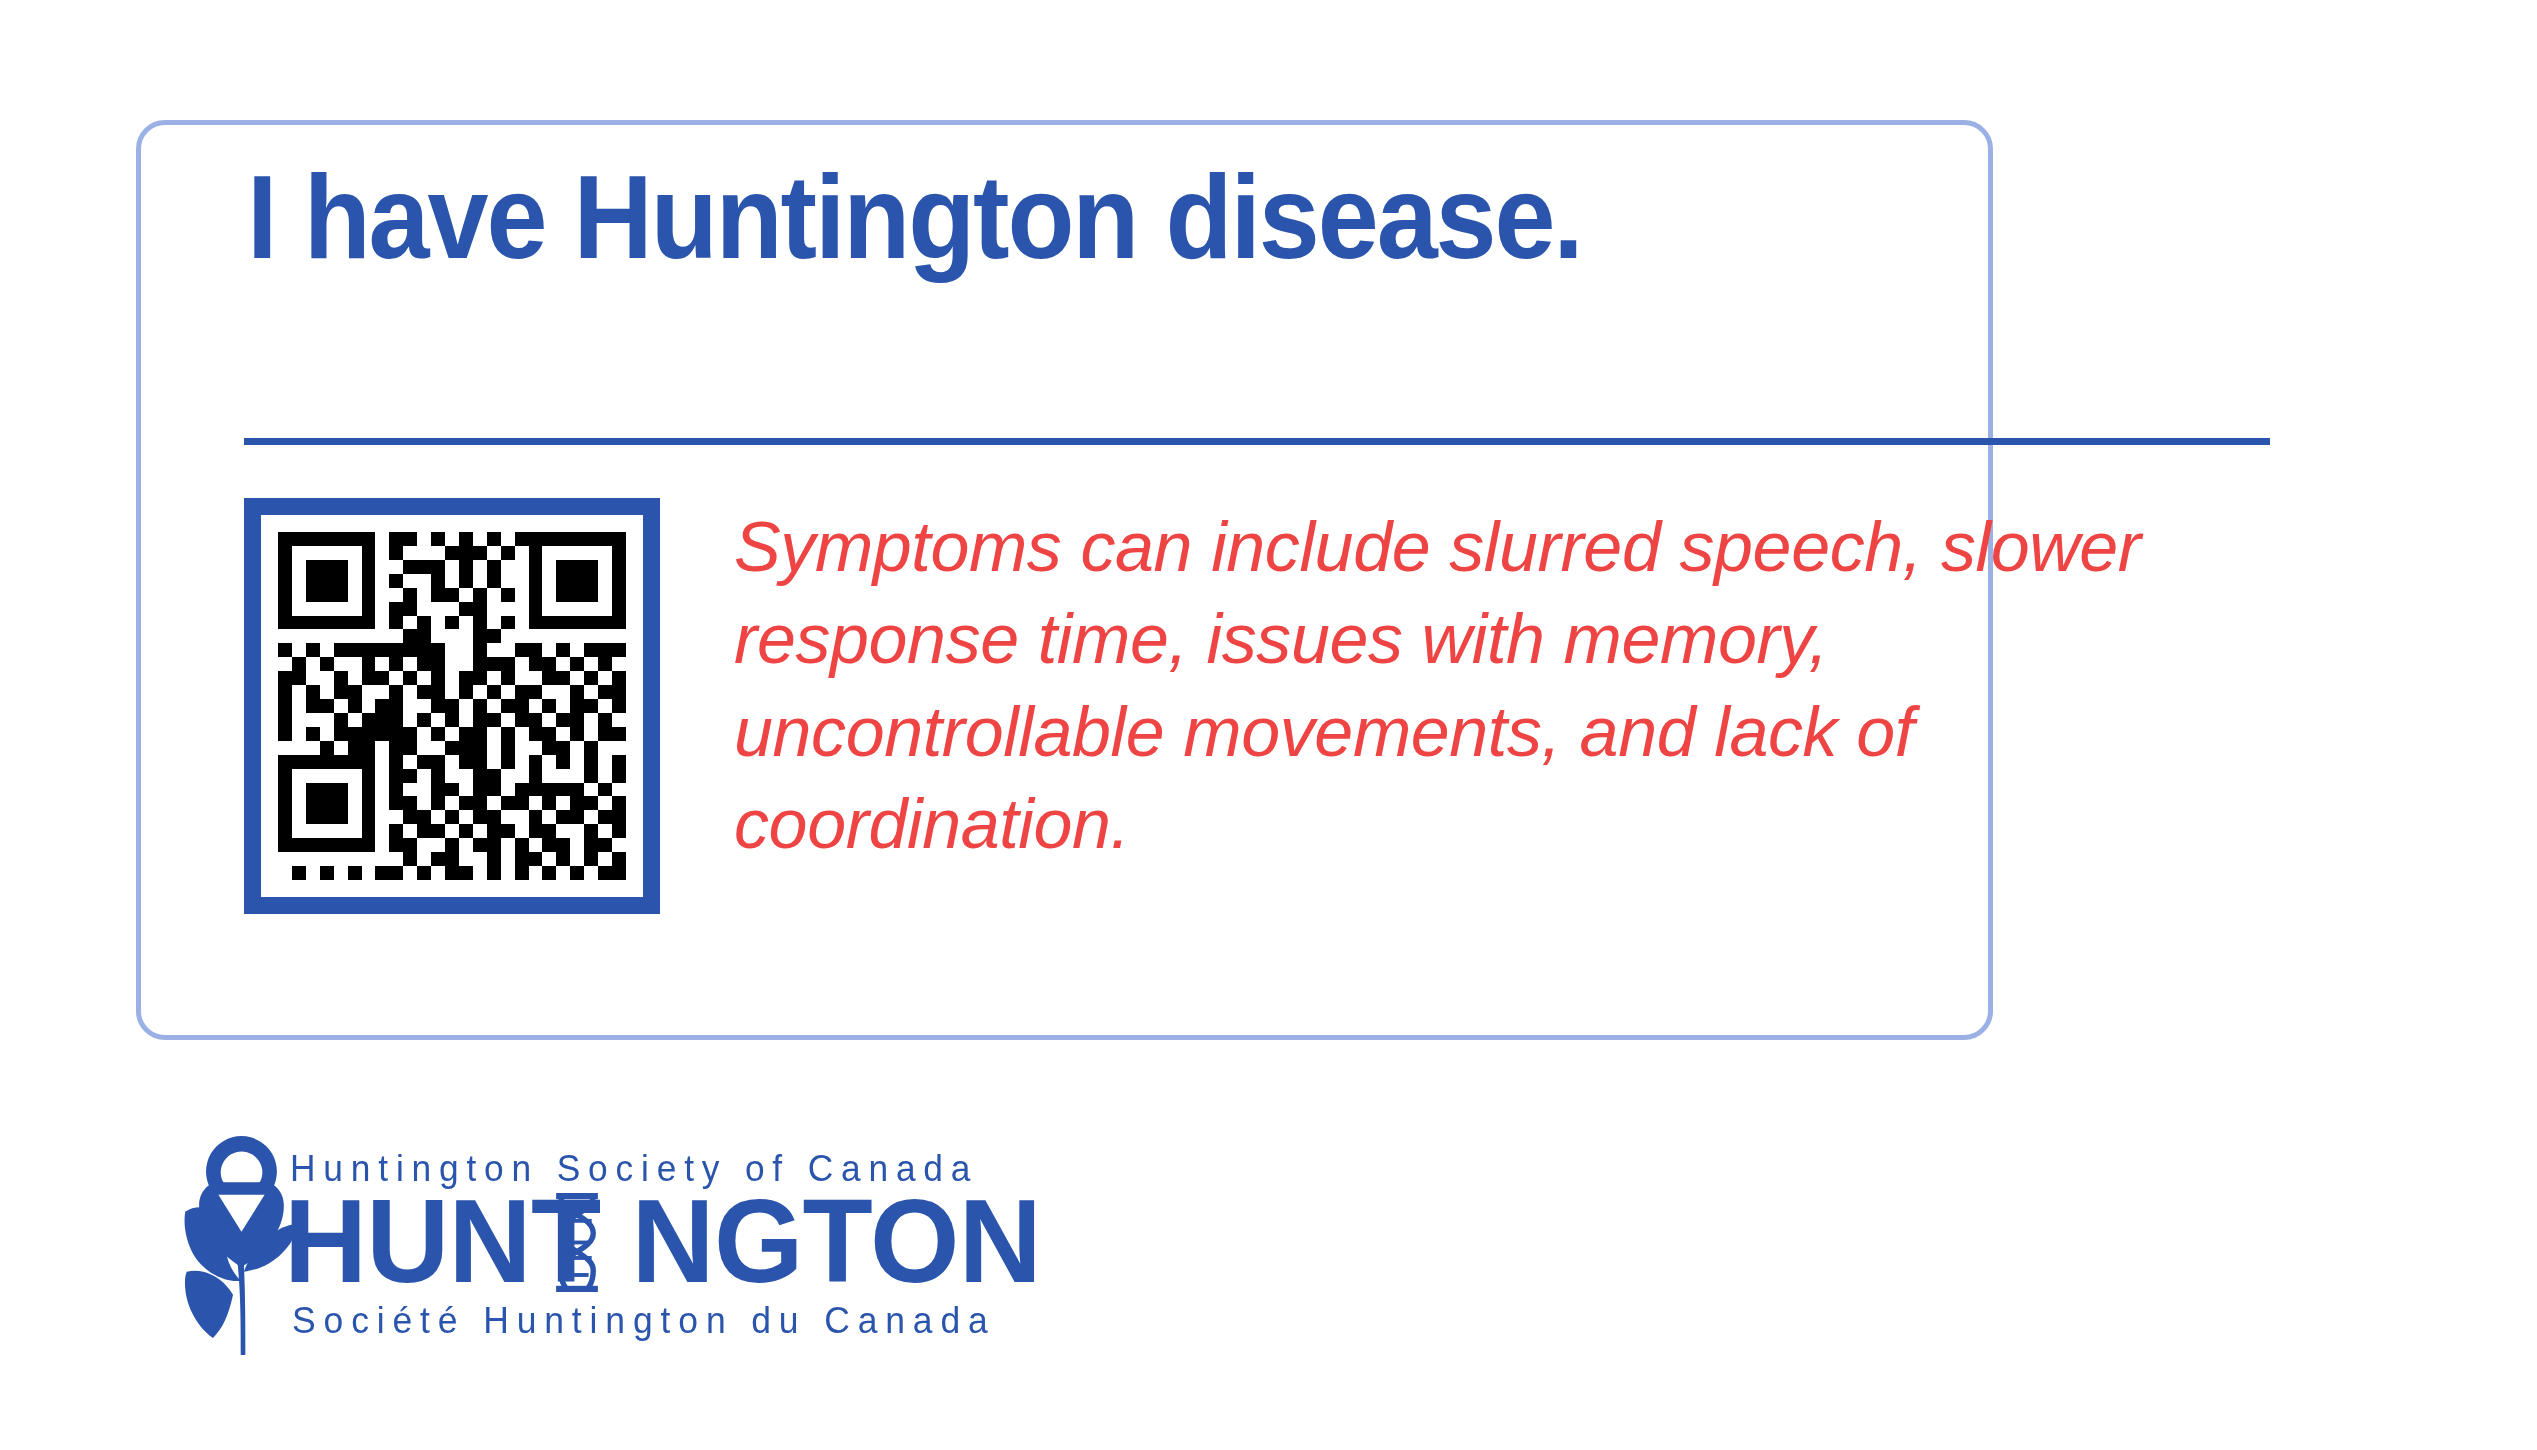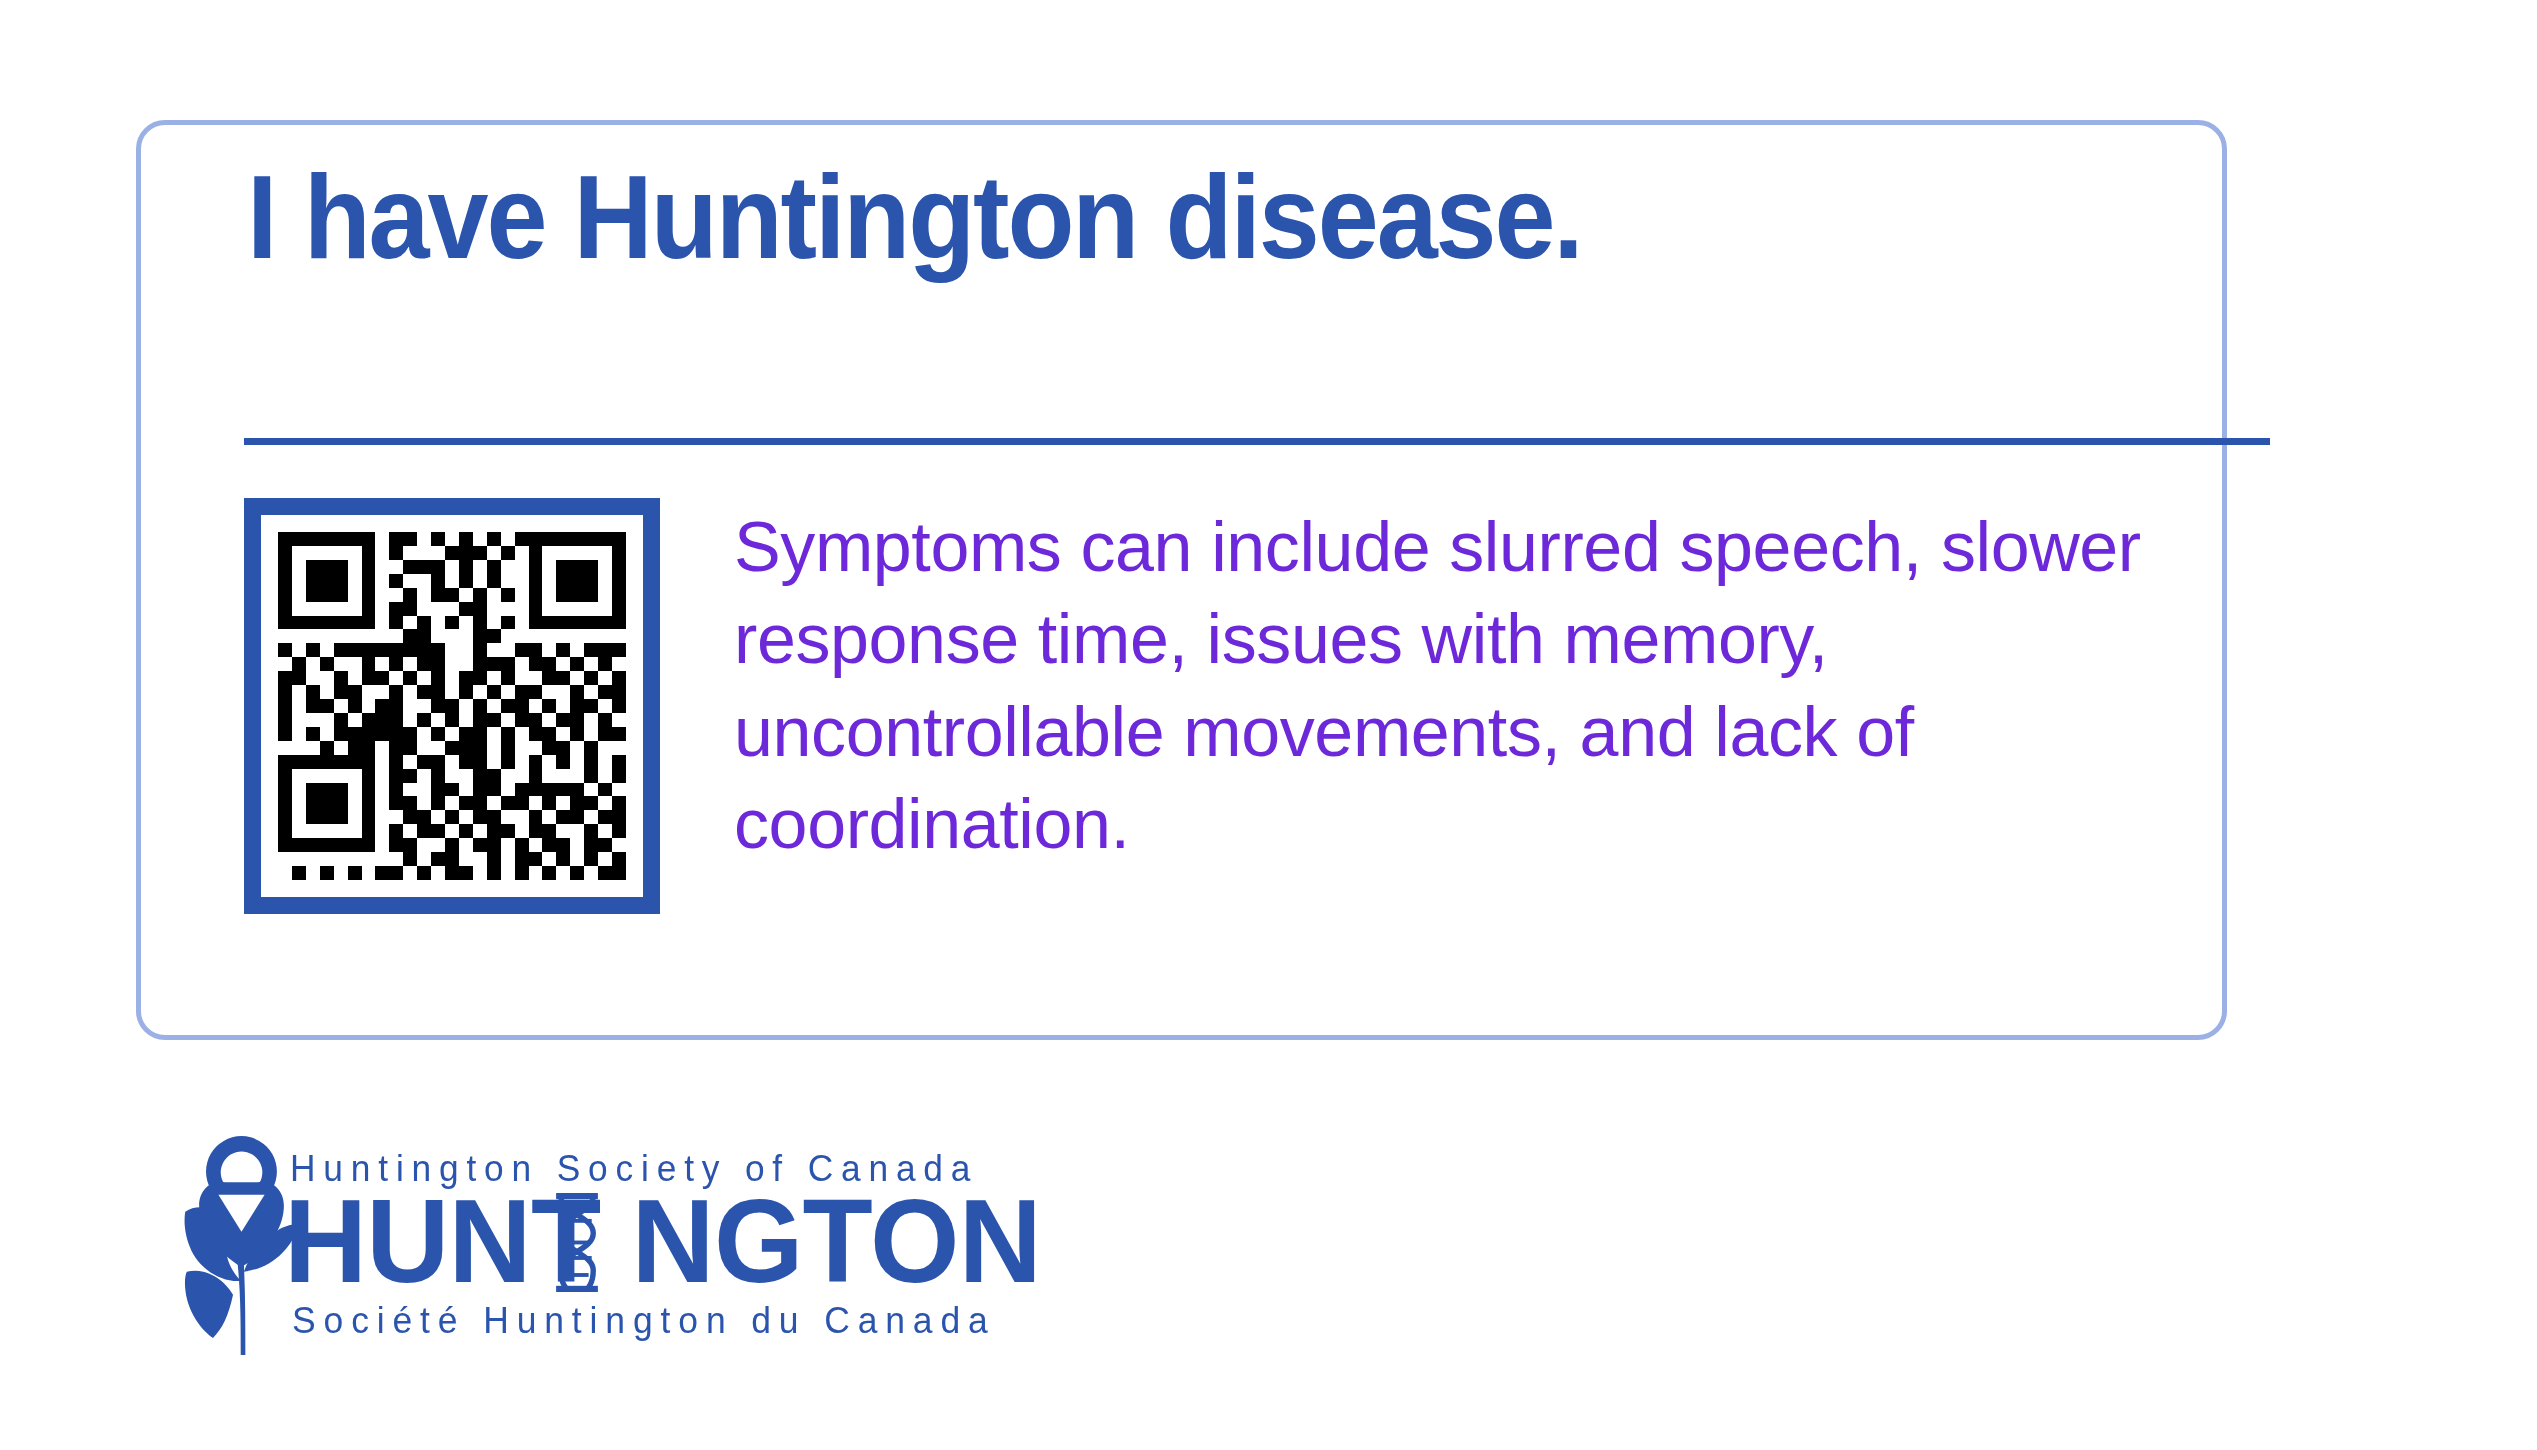--- a/index.html
+++ b/index.html
@@ -13,21 +13,21 @@
     position: relative;
     font-family: "Liberation Sans", sans-serif;
     overflow: hidden;
   }
 
   
   .card {
     position: absolute;
     left: 136px;
     top: 120px;
-    width: 2091px;
+    width: 1857px;
     height: 920px;
     box-sizing: border-box;
     border: 5.4px solid #9BB0E4;
     border-radius: 29px;
     background: #ffffff;
   }
 
   .headline {
     position: absolute;
     left: 106px;
@@ -82,24 +82,25 @@
   }
   .qr-matrix i { display: block; }
   .qr-matrix i.on { background: #000000; }
 
   
   .symptoms {
     font-family: "Liberation Sans", sans-serif;
     font-weight: 400;
     font-size: 70px;
     line-height: 1.32;
-    color: #6d28d9;
+    color: #ef4444;
     letter-spacing: -0.4px;
     margin-top: 3.1px;
     max-width: 1539px;
+    font-style: italic;
   }
 
   
   .footer {
     position: absolute;
     left: 0;
     top: 1114px;
     width: 2516px;
     height: 294px;
     display: flex;

